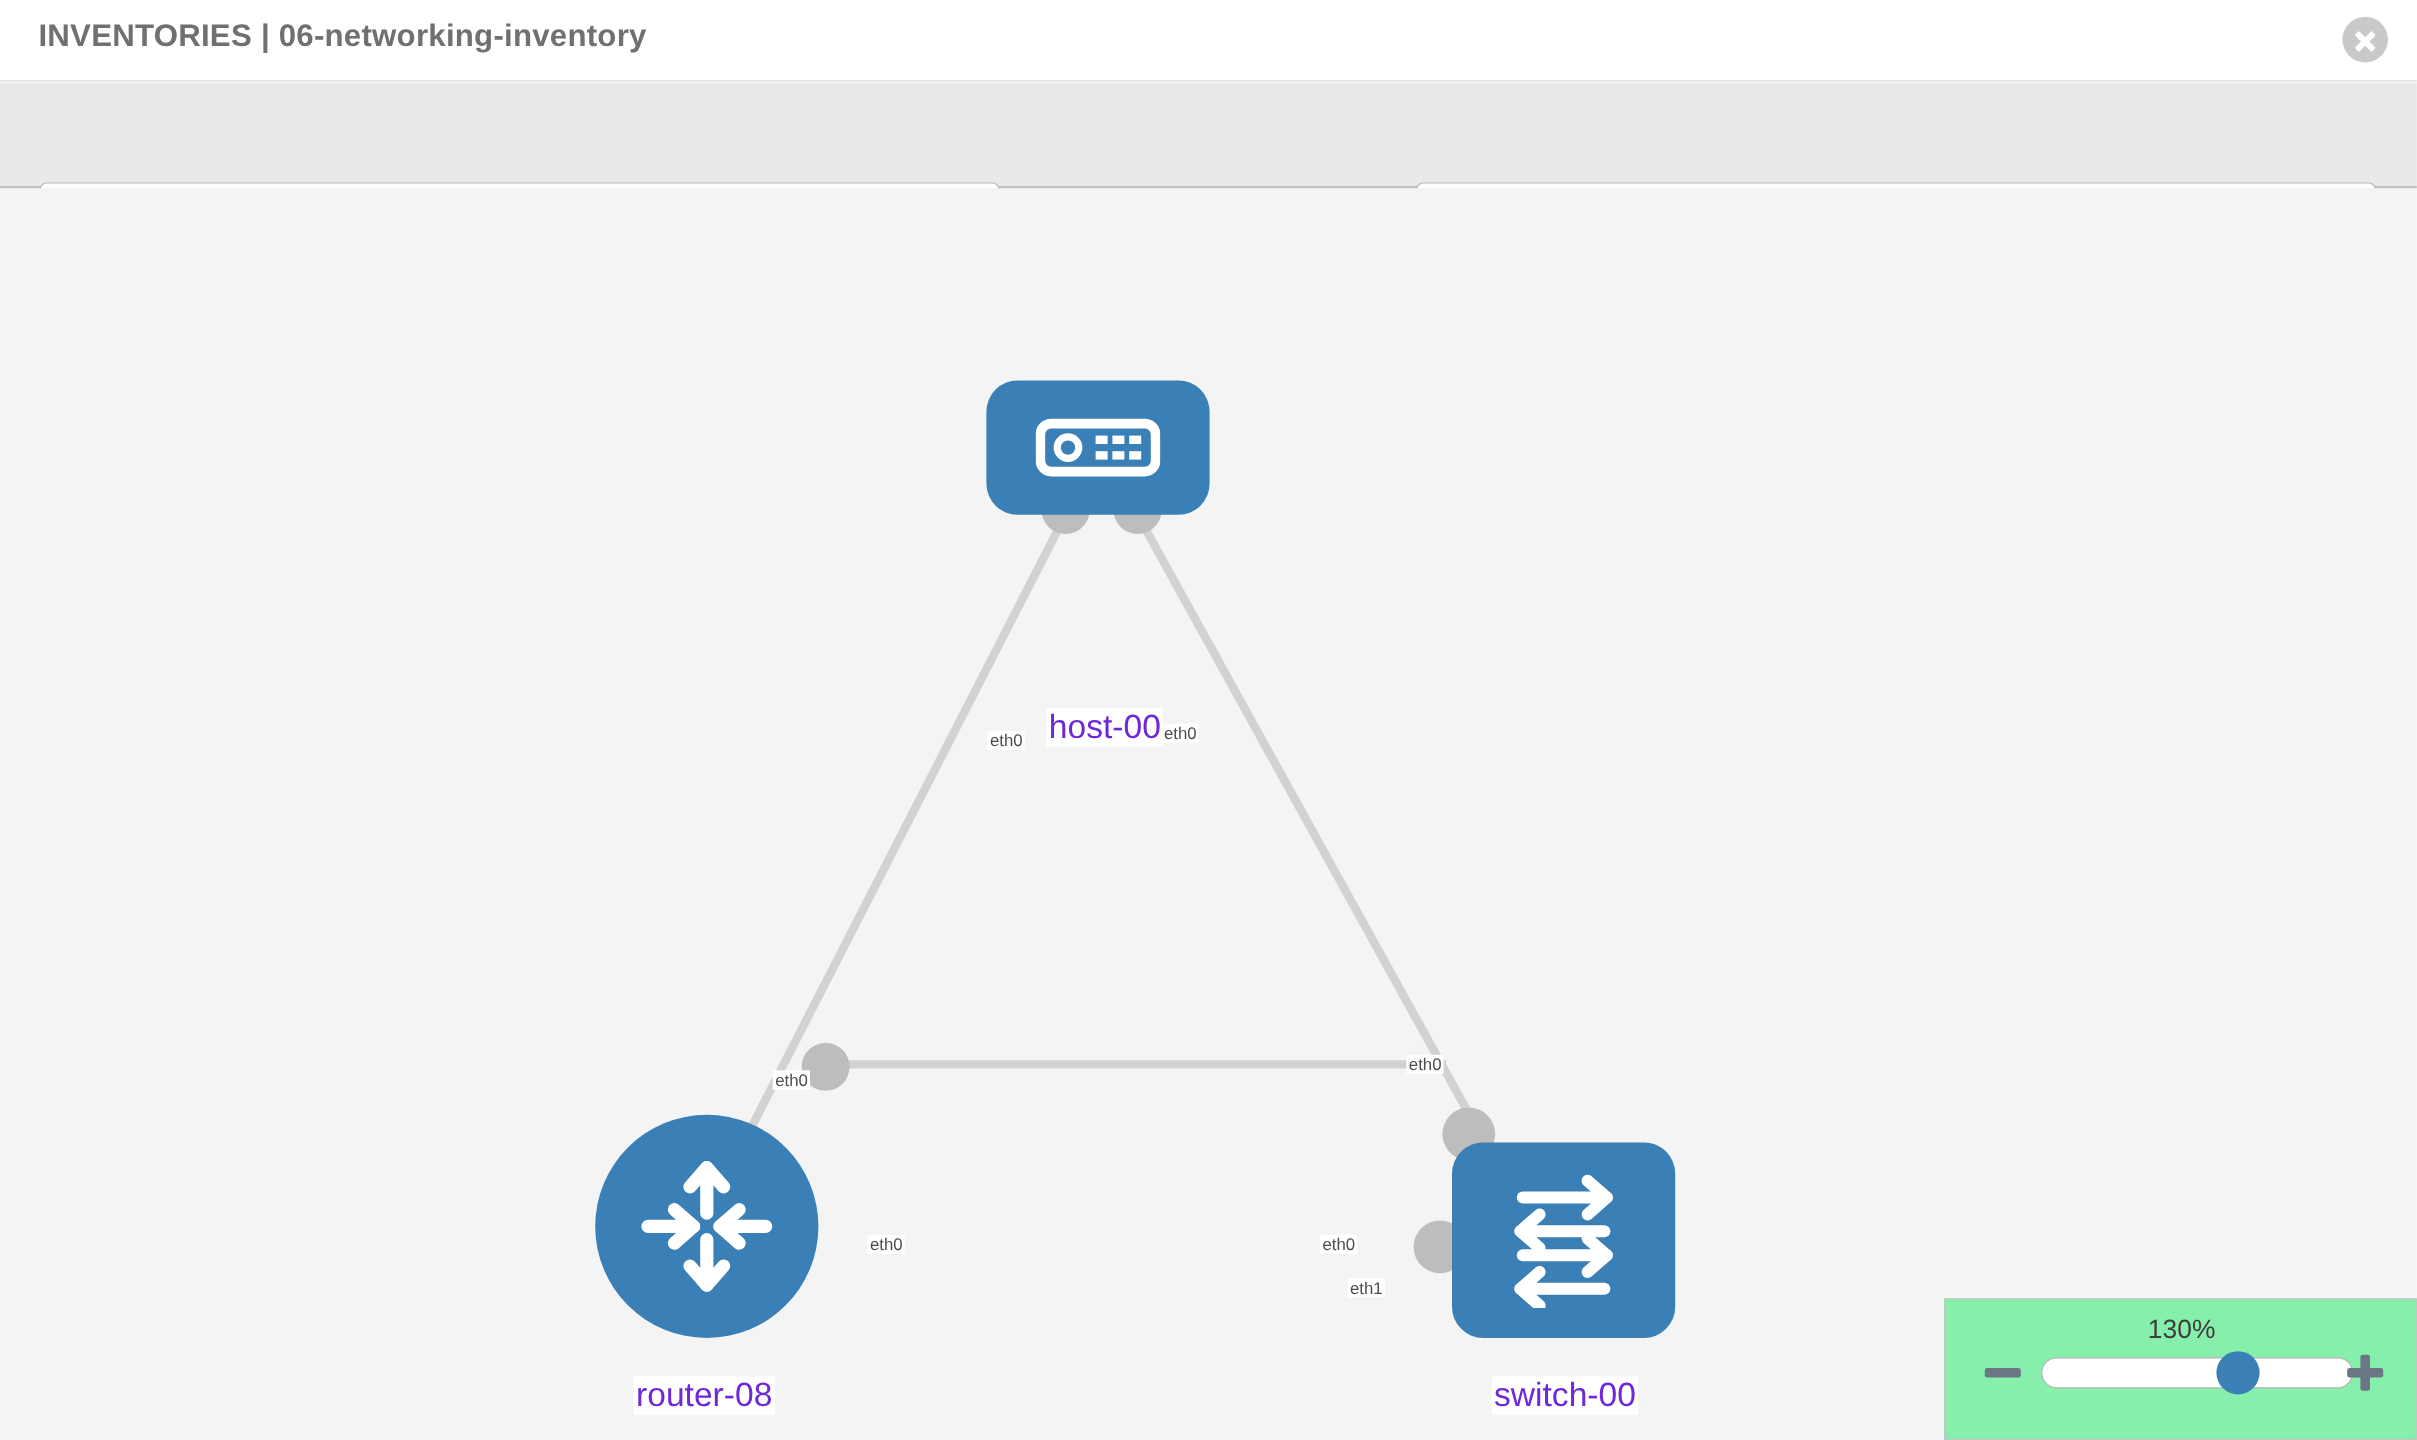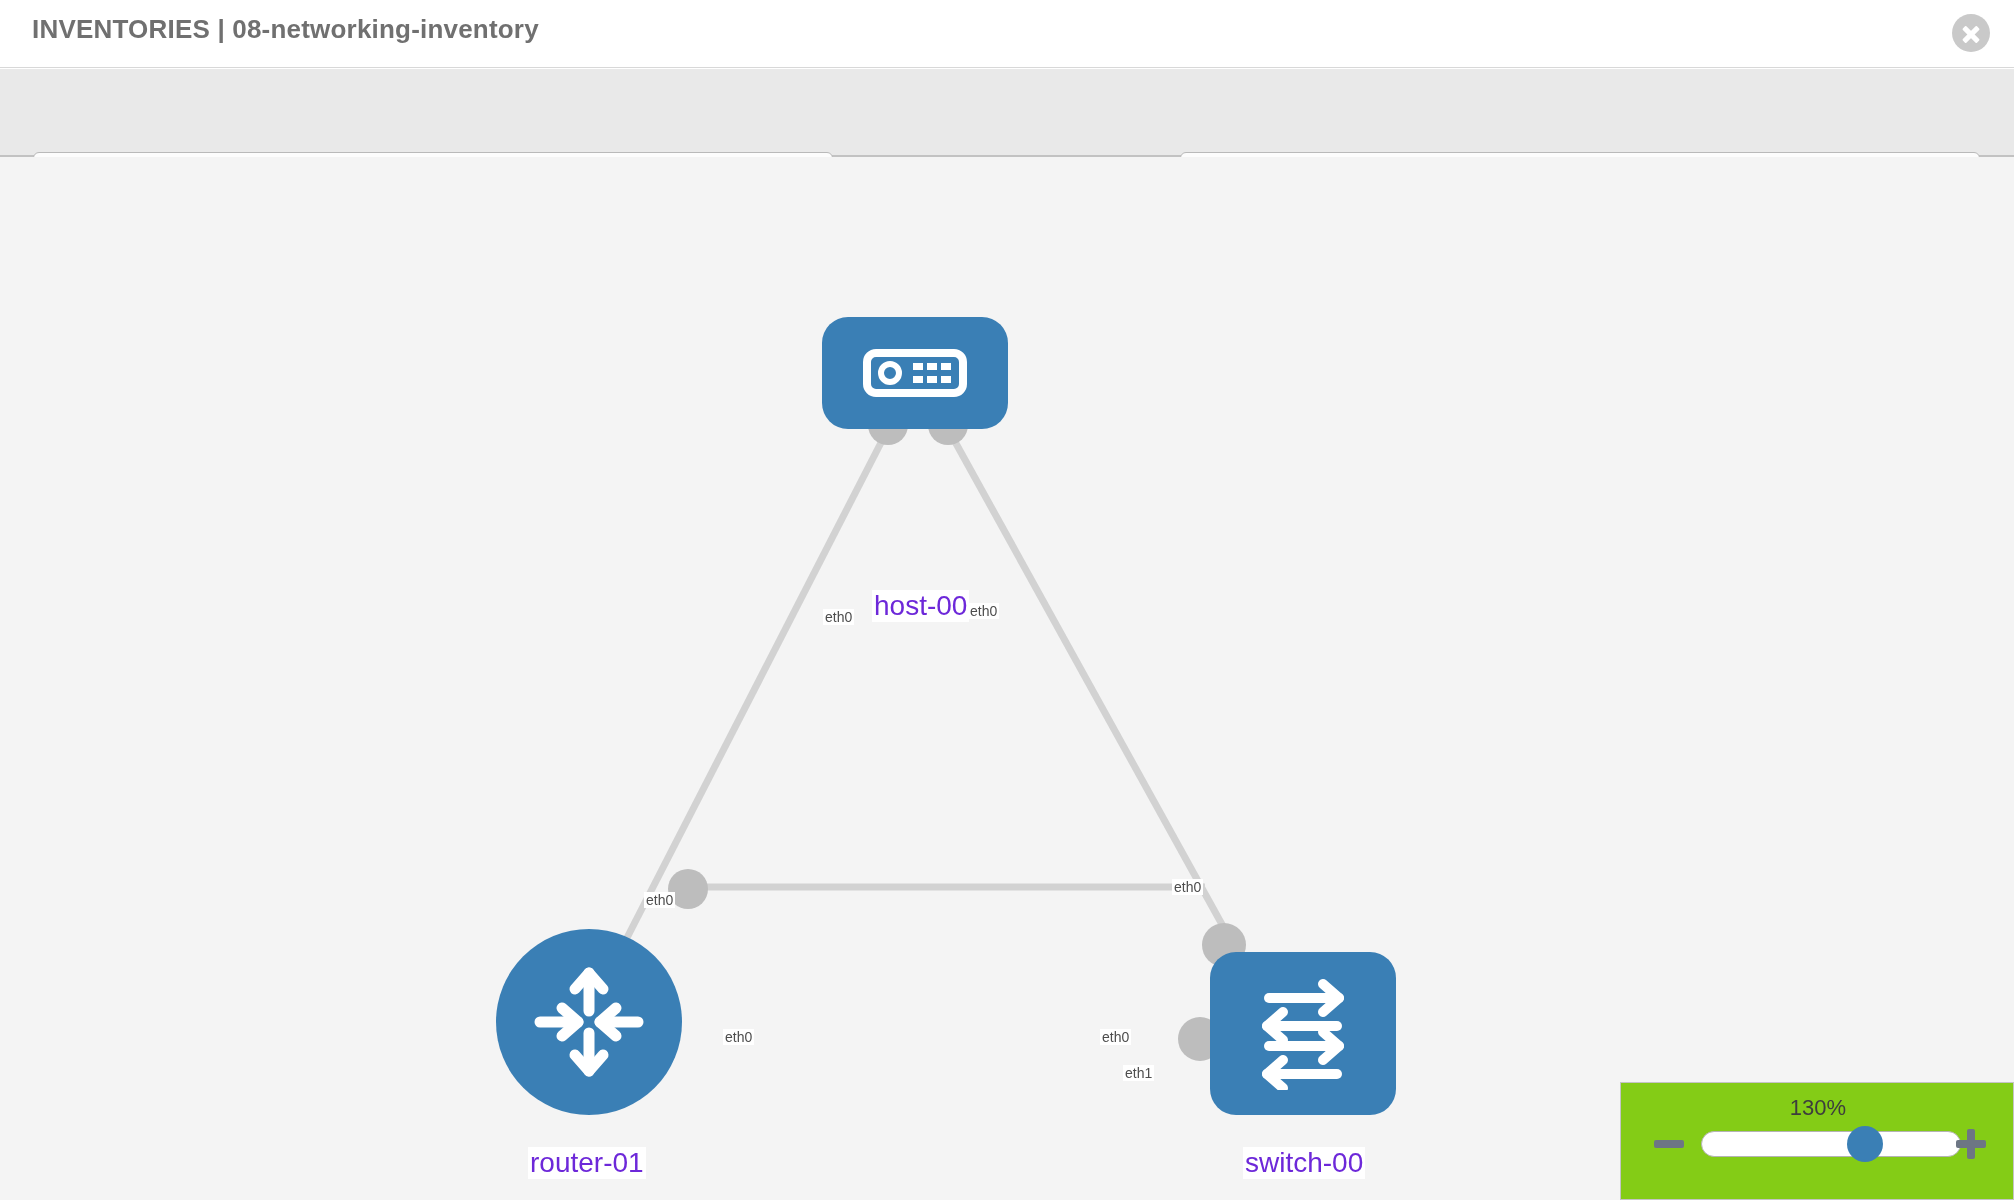--- a/index.html
+++ b/index.html
@@ -124,21 +124,21 @@
   
   #node-switch .node-shape {
     left: 0; top: 0; width: 186px; height: 163px;
     border-radius: 26px;
   }
 
   
   .zoom-panel {
     position: absolute; left: 1620px; top: 1082px;
     width: 394px; height: 118px;
-    background: #84cc16;
+    background: #86efac;
     border: 1px solid #c4c4c4;
     padding-left: 32px;
   }
   .zoom-value {
     position: absolute; top: 12px; left: 0; width: 394px;
     text-align: center;
     font-size: 22px; color: #3d3d3d;
   }
   .zoom-minus, .zoom-plus {
     position: absolute; top: 44px;
@@ -161,21 +161,21 @@
   .zoom-thumb {
     position: absolute; left: 144px; top: 43px;
     width: 36px; height: 36px; border-radius: 50%;
     background: #3a7fb5; cursor: pointer;
   }
 </style>
 </head>
 <body>
 
 <div class="header">
-  <div class="page-title">INVENTORIES | 08-networking-inventory</div>
+  <div class="page-title">INVENTORIES | 06-networking-inventory</div>
   <div class="close-btn"></div>
 </div>
 
 <div class="toolbar">
 
   <div class="select-box" id="actions-select">
     <span class="sel-label">ACTIONS</span>
     <span class="caret"></span>
   </div>
 
@@ -245,21 +245,21 @@
           <line x1="59" y1="108" x2="59" y2="70"></line>
           <polyline points="45,92 59,108 73,92"></polyline>
           <line x1="10" y1="59" x2="48" y2="59"></line>
           <polyline points="32,45 48,59 32,73"></polyline>
           <line x1="108" y1="59" x2="70" y2="59"></line>
           <polyline points="86,45 70,59 86,73"></polyline>
         </g>
       </svg>
     </div>
   </div>
-  <div class="node-label" style="left:528px; top:990px;">router-01</div>
+  <div class="node-label" style="left:528px; top:990px;">router-08</div>
   <div class="if-label" style="left:644px; top:735px;">eth0</div>
   <div class="if-label" style="left:723px; top:872px;">eth0</div>
 
   <div class="node" id="node-switch" style="left:1210px; top:795px;">
     <div class="node-shape">
       <svg width="120" height="112" viewBox="0 0 120 112">
         <g fill="none" stroke="#ffffff" stroke-width="10" stroke-linecap="round" stroke-linejoin="round">
           <line x1="26" y1="20" x2="96" y2="20"></line>
           <polyline points="80,6 96,20 80,34"></polyline>
           <line x1="94" y1="48" x2="24" y2="48"></line>

